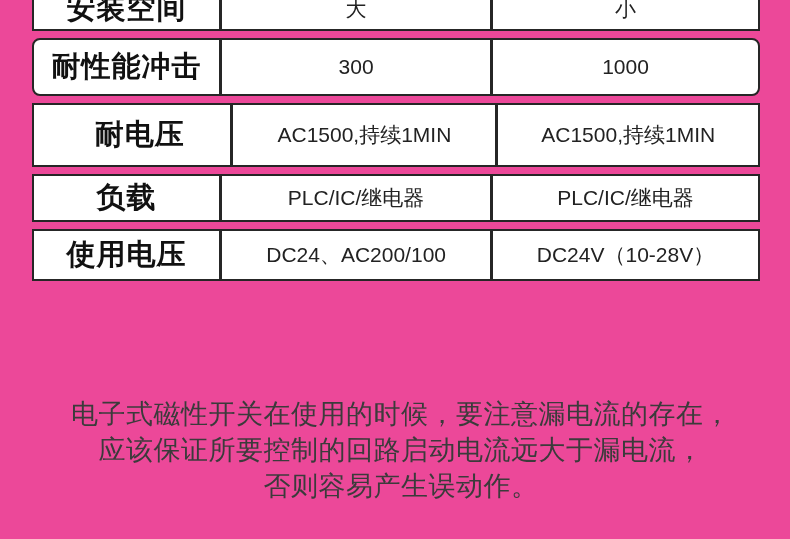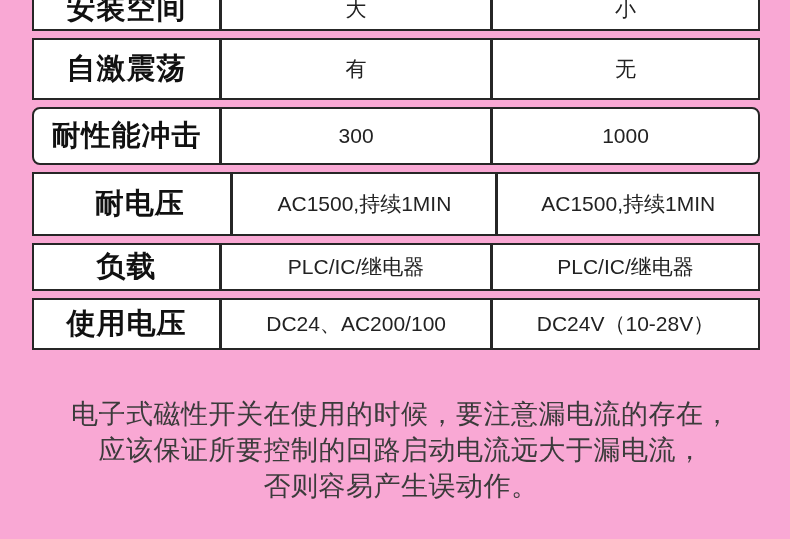--- a/index.html
+++ b/index.html
@@ -5,21 +5,21 @@
   html, body {
     margin: 0;
     padding: 0;
     background: #ffffff;
   }
   .page {
     position: relative;
     width: 790px;
     height: 539px;
     overflow: hidden;
-    background: #f9a8d4;
+    background: #ec4899;
     font-family: "Liberation Sans", "DejaVu Sans", sans-serif;
     color: #1c1c1c;
   }
   .table-wrap {
     position: absolute;
     left: 32px;
     top: -13px;
     width: 728px;
   }
   .trow {
@@ -81,25 +81,20 @@
 <div class="page">
 
   <div class="table-wrap">
 
     <div class="trow r1">
       <div class="cell label">安装空间</div>
       <div class="cell val">大</div>
       <div class="cell val last">小</div>
     </div>
 
-    <div class="trow r2">
-      <div class="cell label">自激震荡</div>
-      <div class="cell val">有</div>
-      <div class="cell val last">无</div>
-    </div>
 
     <div class="trow r3">
       <div class="cell label">耐性能冲击</div>
       <div class="cell val">300</div>
       <div class="cell val last">1000</div>
     </div>
 
     <div class="trow r4">
       <div class="cell label">耐电压</div>
       <div class="cell val">AC1500,持续1MIN</div>

